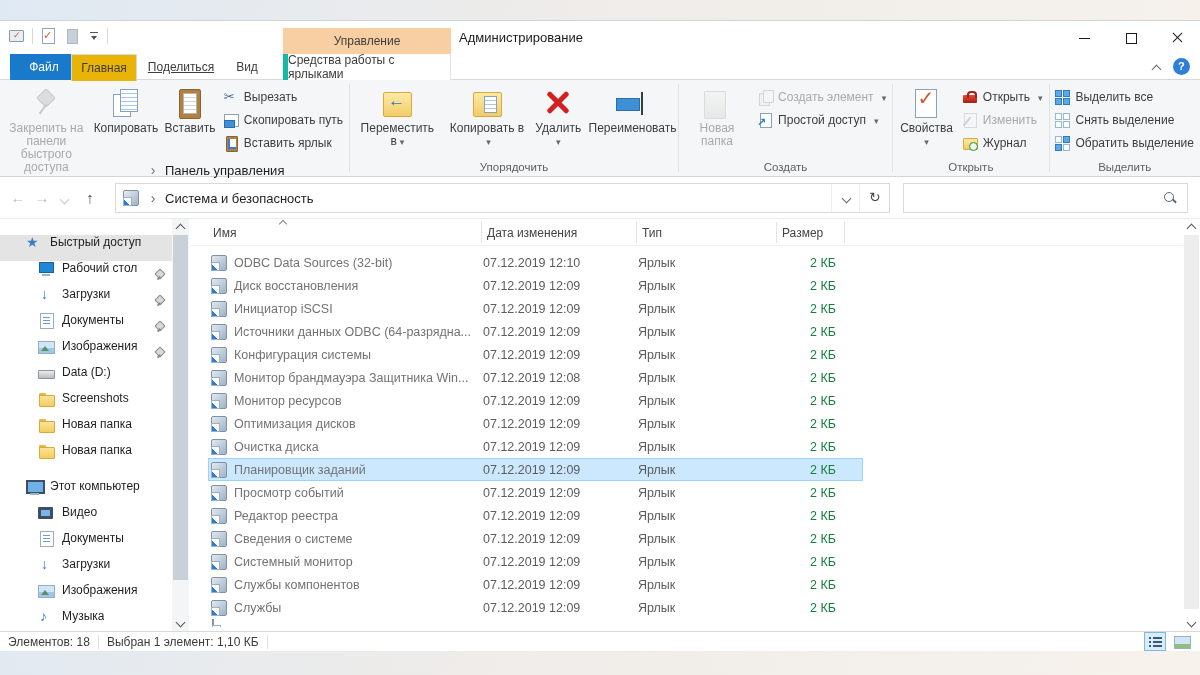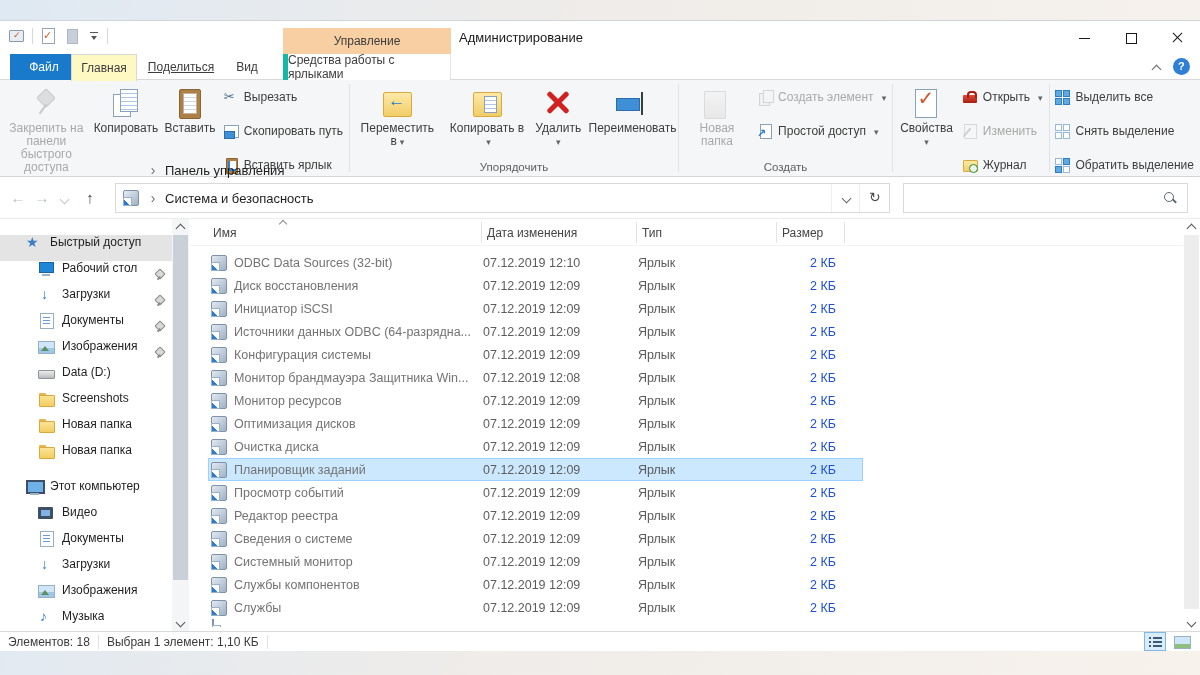--- a/index.html
+++ b/index.html
@@ -33,41 +33,41 @@
   .wc { width:46px; height:33px; position:relative; }
   .wc-min::before { content:""; position:absolute; left:17px; top:17px; width:11px; height:1px; background:#1a1a1a; }
   .wc-max::before { content:""; position:absolute; left:18px; top:12px; width:9px; height:9px; border:1px solid #1a1a1a; }
   .wc-close::before,.wc-close::after { content:""; position:absolute; left:17px; top:16px; width:13px; height:1px; background:#1a1a1a; }
   .wc-close::before { transform:rotate(45deg); }
   .wc-close::after { transform:rotate(-45deg); }
   
   #tabrow { position:absolute; left:0; top:33px; width:100%; height:26px; background:#fff; border-bottom:1px solid #d8d8d8; }
   .tab { position:absolute; top:0; height:26px; display:flex; align-items:center; justify-content:center; color:#3d3d3d; }
   #tab-file { left:10px; width:68px; background:#1979ca; color:#fff; }
-  #tab-home { left:71px; width:66px; background:#fef9c3; border:1px solid #d8d8d8; border-bottom:none; height:27px; z-index:2; }
+  #tab-home { left:71px; width:66px; background:#eab308; border:1px solid #d8d8d8; border-bottom:none; height:27px; z-index:2; }
   #tab-share { left:146px; width:70px;text-decoration:underline; }
   #tab-view  { left:226px; width:42px; }
   #tab-ctx   { left:283px; width:168px; background:#fff; border-left:5px solid #14b8a6; border-right:1px solid #e2e2e2; color:#3d3d3d; }
   #ribbon-collapse { position:absolute; right:36px; top:8px; width:14px; height:12px; }
   #ribbon-collapse::before { content:""; position:absolute; left:3px; top:4px; width:6px; height:6px;
     border-left:1px solid #666; border-top:1px solid #666; transform:rotate(45deg); }
   #help-btn { position:absolute; right:10px; top:4px; width:17px; height:17px; border-radius:50%; background:#2f7fd6; }
   #help-btn::before { content:"?"; position:absolute; left:5px; top:2px; color:#fff; font-size:11px; font-weight:bold; }
   
   #ribbon { position:absolute; left:0; top:59px; width:100%; height:97px; background:#f5f6f7;
     border-bottom:1px solid #d4d4d4; display:flex; align-items:stretch; overflow:hidden; }
   .rgroup { display:flex; flex-direction:column; justify-content:space-between; padding:3px 2px 0 2px; }
   .rg-content { display:flex; align-items:flex-start; }
   .rg-label { text-align:center; color:#606060; padding:2px 0 3px 0; font-size:11.5px; }
   .rg-sep { width:1px; background:#e2e2e4; margin:4px 0; }
   .big-btn { display:flex; flex-direction:column; align-items:center; padding:3px 5px; color:#3d3d3d;
     line-height:13px; text-align:center; min-width:54px; }
   .big-btn .blabel { max-width:84px; }
   .bicon { width:34px; height:34px; position:relative; flex:none; margin-bottom:2px; }
-  .small-col { display:flex; flex-direction:column; gap:12px; padding-top:3px; }
+  .small-col { display:flex; flex-direction:column; gap:1px; padding-top:3px; }
   .small-btn { display:flex; align-items:center; gap:5px; height:22px; padding:0 4px; color:#3d3d3d; white-space:nowrap; }
   .sicon16 { width:16px; height:16px; position:relative; flex:none; }
   .disabled { color:#a9a9a9 !important; }
   .disabled .bicon,.disabled .sicon16 { opacity:.45; filter:grayscale(1); }
   .dd { display:inline-block; margin-left:3px; }
   .dd::before { content:"▾"; font-size:9px; color:#666; }
   .dd-below .dd { display:block; margin:0 auto; }
   
   .ic-pin-big::before { content:""; position:absolute; left:10px; top:5px; width:12px; height:12px;
     background:#b7c2cd; border:1px solid #8795a3; border-radius:2px; transform:rotate(45deg); }
@@ -211,21 +211,21 @@
   #sort-caret::before { content:""; position:absolute; left:2px; top:2px; width:5px; height:5px;
     border-left:1px solid #888; border-top:1px solid #888; transform:rotate(45deg); }
   #rows { padding-top:5px; }
   .file-row { display:grid; grid-template-columns:274px 155px 140px 68px; height:23px; align-items:center;
     margin-left:18px; width:655px; border:1px solid transparent; }
   .file-row.selected { background:#cce8ff; border-color:#99d1ff; }
   .cell { overflow:hidden; white-space:nowrap; }
   .name-cell { display:flex; align-items:center; gap:7px; }
   .fname { color:#737373; font-size:12.5px; }
   .cell.date,.cell.type { color:#5c5c5c; font-size:12.5px; }
-  .cell.size { color:#1d4ed8; text-align:right; padding-right:10px; font-size:12.5px; }
+  .cell.size { color:#15803d; text-align:right; padding-right:10px; font-size:12.5px; }
   .file-icon { width:16px; height:16px; position:relative; flex:none; margin-left:2px;
     background:linear-gradient(135deg,#e2e9f0,#9fb2c6); border:1px solid #7d93a9; border-radius:2px; }
   .file-icon::after { content:""; position:absolute; left:-1px; bottom:-1px; width:7px; height:7px;
     background:linear-gradient(45deg,#2b7cd3 40%,#fff 41%); border:1px solid #9ab0c6; }
   #partial-row { margin-left:20px; height:8px; overflow:hidden; }
   
   #list-scroll { position:absolute; right:0; top:0; width:17px; height:100%; background:#fff; }
   #list-thumb { position:absolute; left:1px; top:16px; width:15px; height:374px; background:#ededed; }
   
   #statusbar { position:absolute; left:0; top:610px; width:100%; height:20px; background:#fff;

